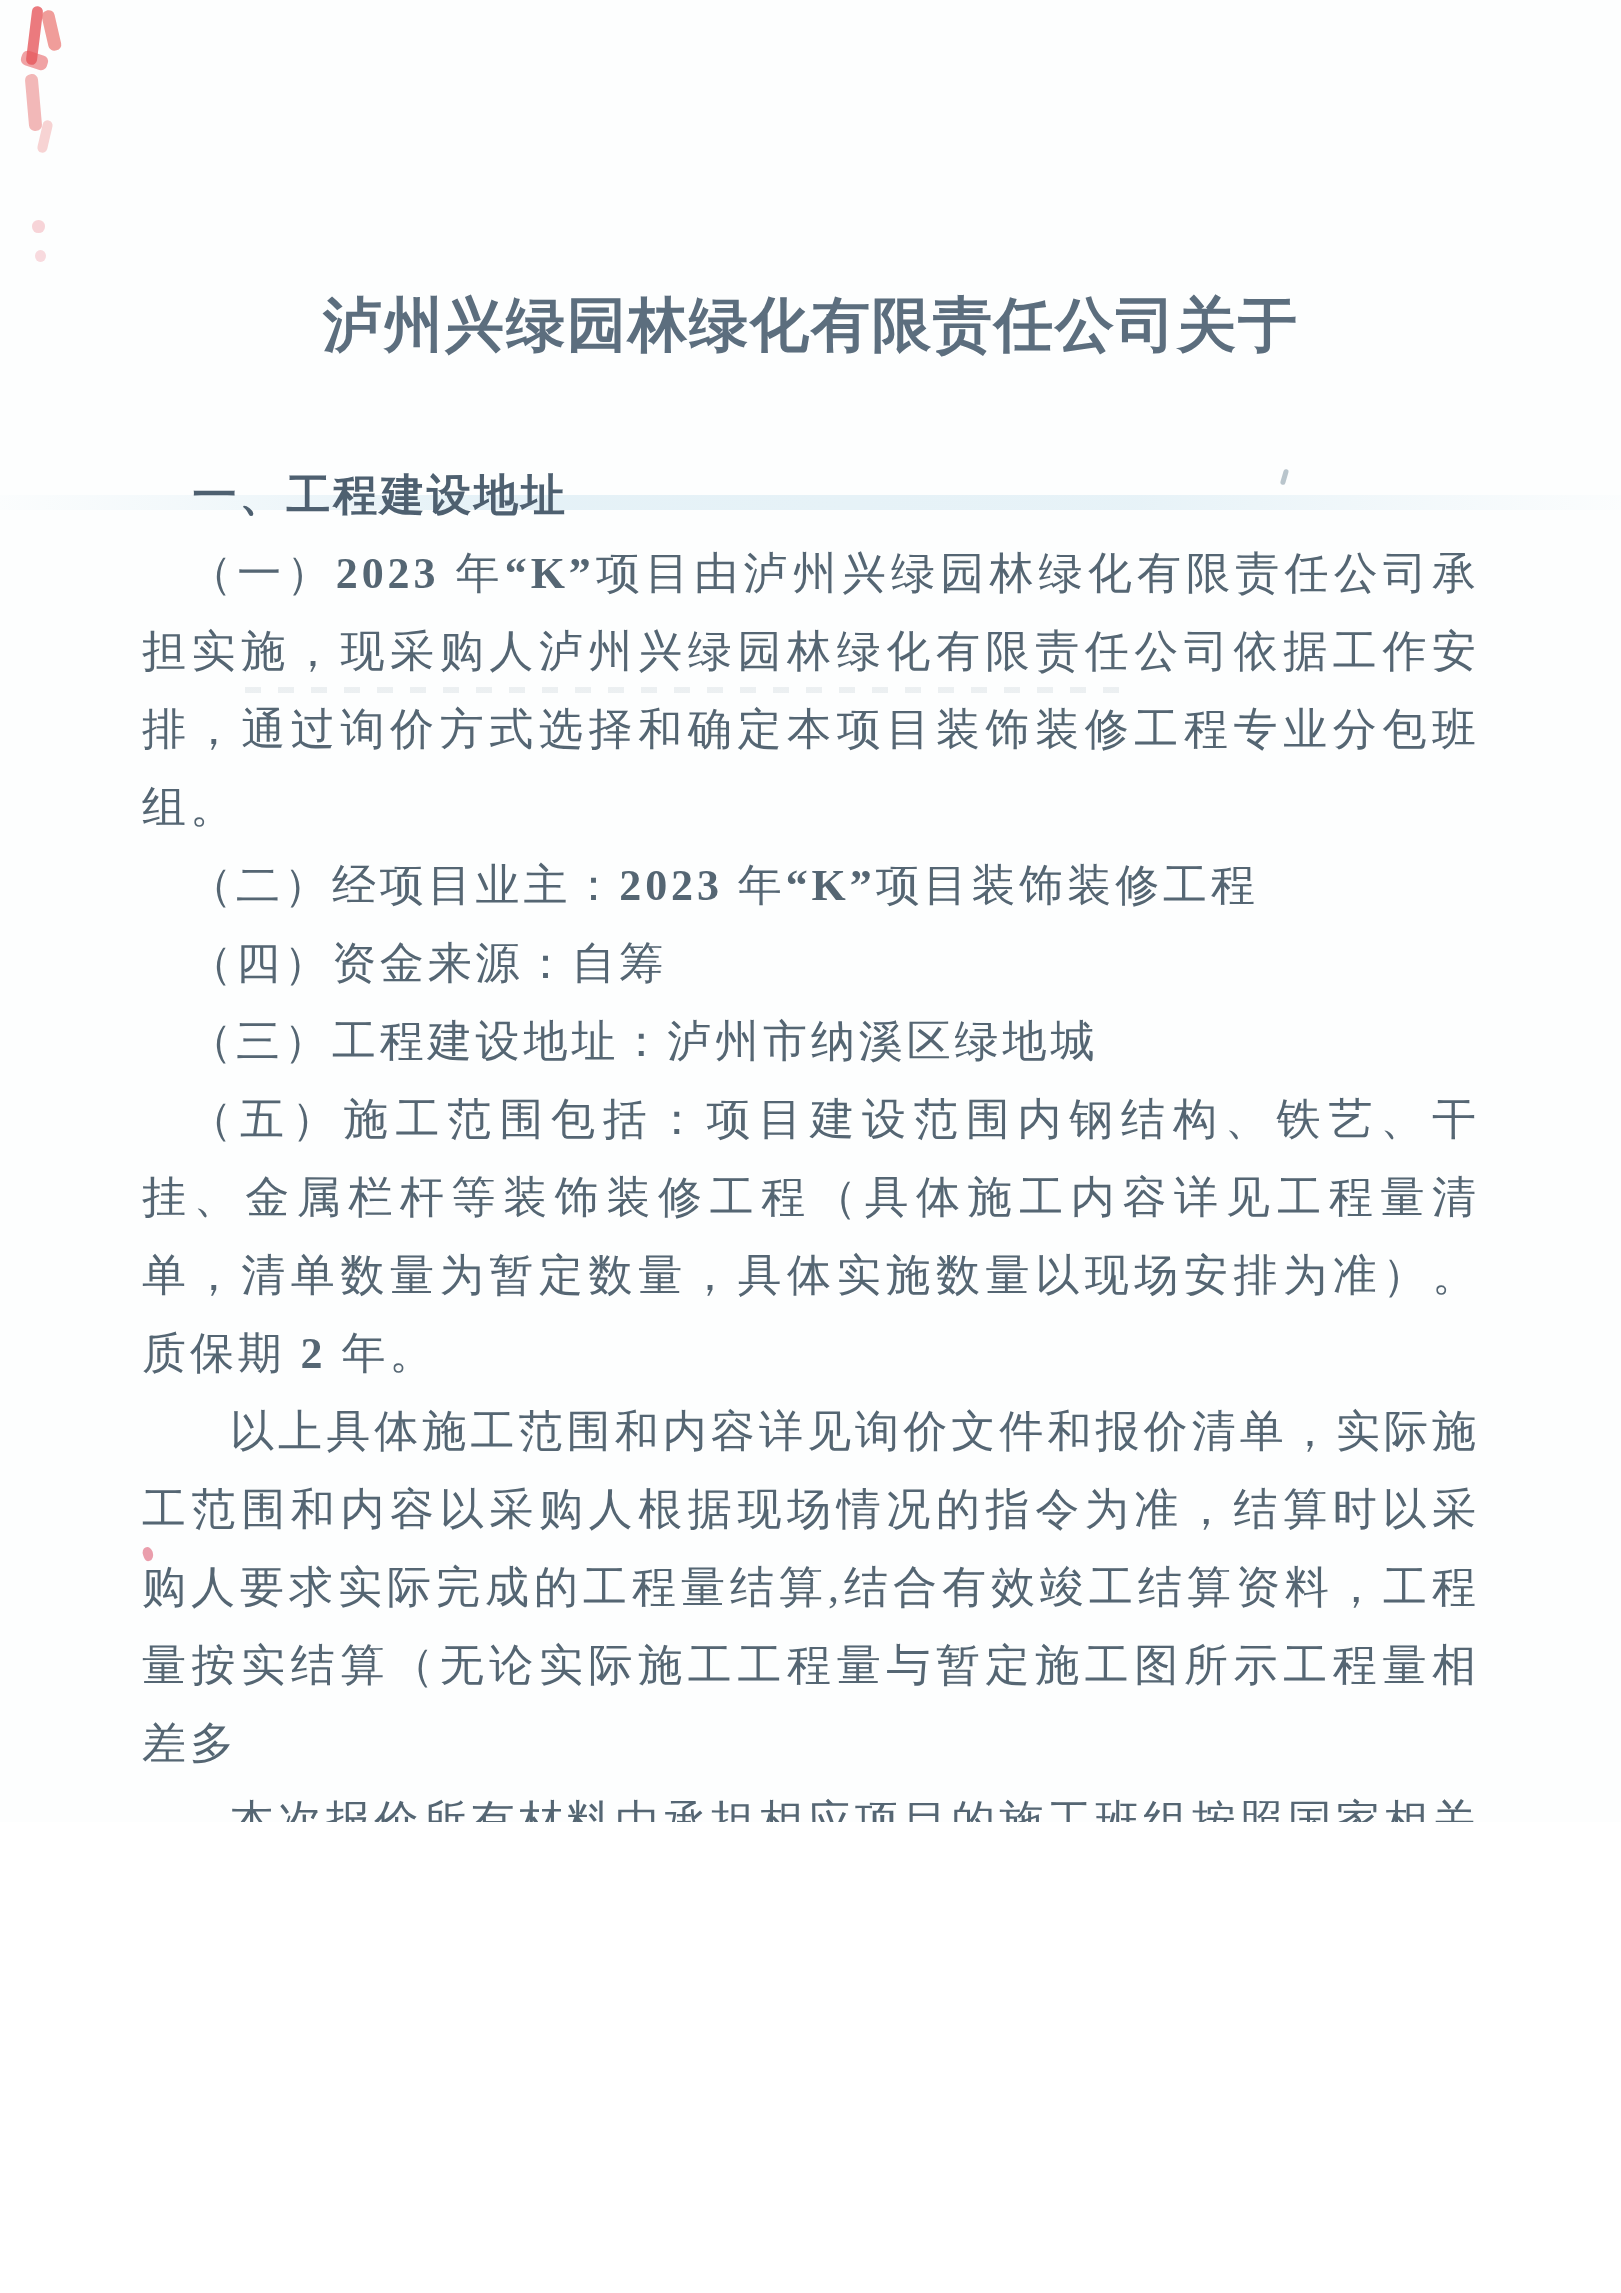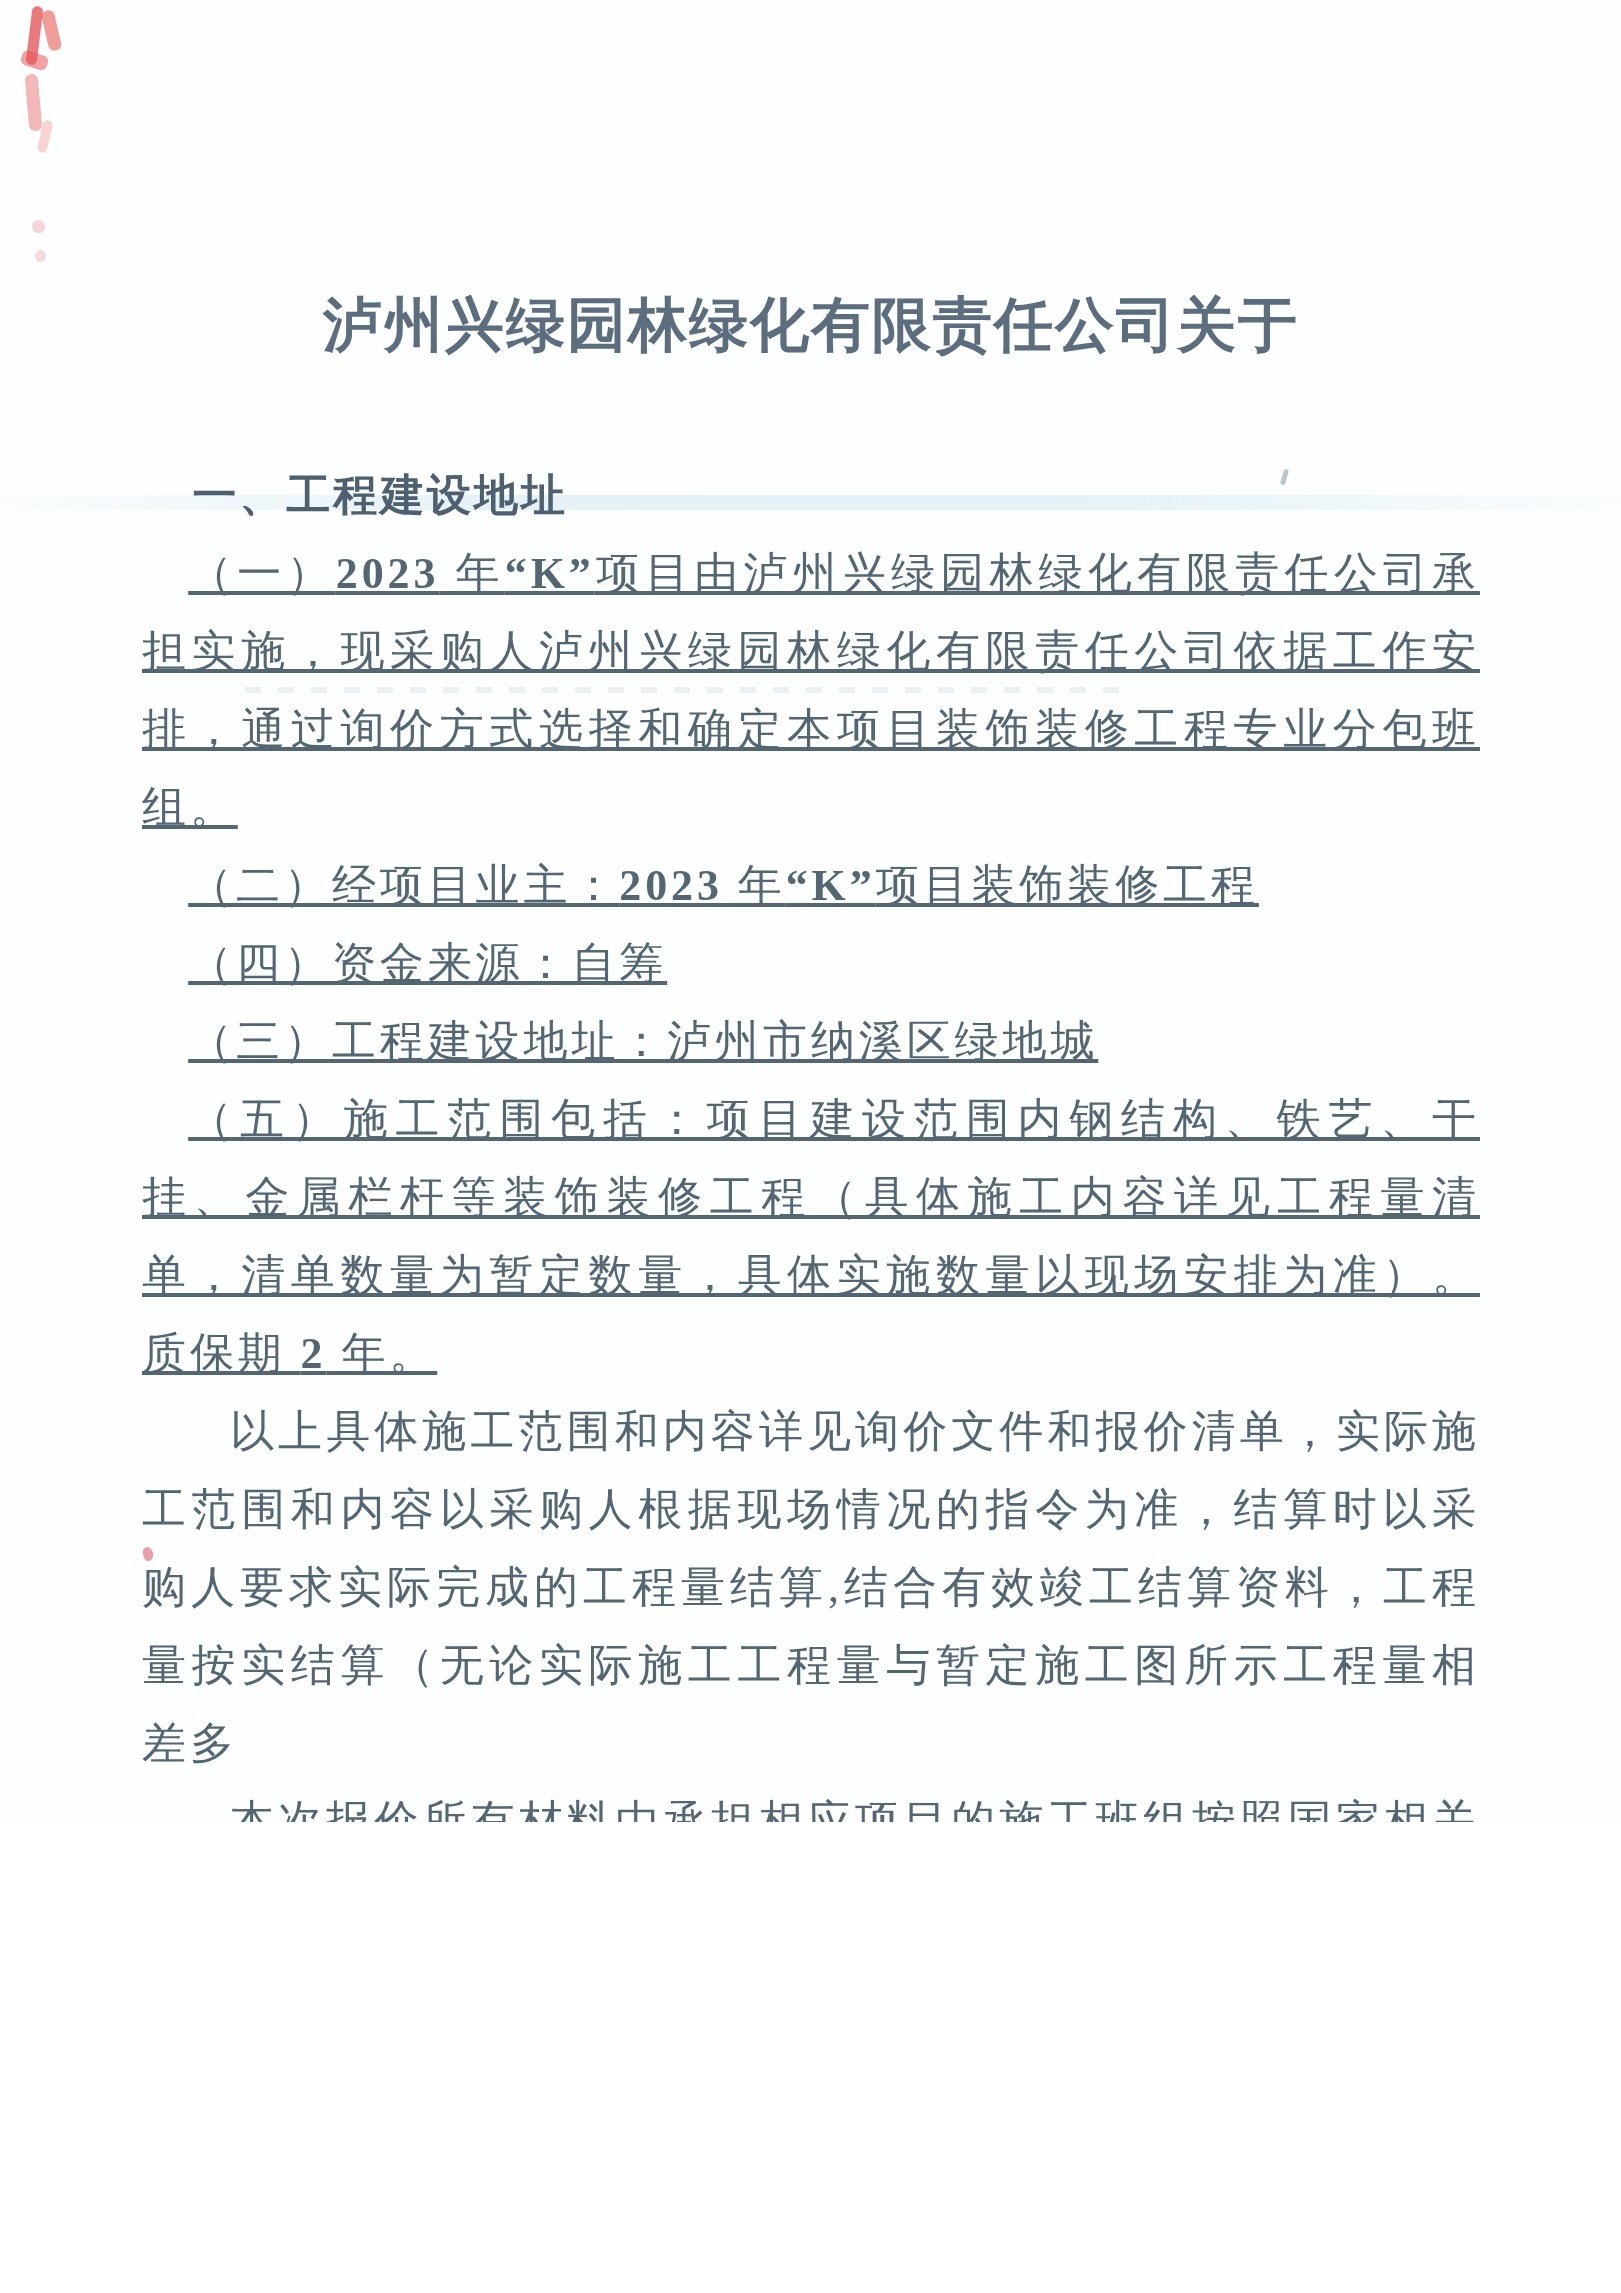--- a/index.html
+++ b/index.html
@@ -45,21 +45,21 @@
   .para {
     margin: 0;
     font-size: 44px;
     line-height: 78px;
     letter-spacing: 3.9px;
     text-align: justify;
     color: #57płat;
     color: #57track;
     color: #556673;
   }
-  .p-paren { text-indent: 1.05em; text-decoration: underline; }
+  .p-paren { text-indent: 1.05em; }
   .p-plain { text-indent: 2em; }
   .seg-b { font-weight: 700; }
   .page-number {
     position: absolute;
     top: 2123px;
     left: 0;
     width: 100%;
     text-align: center;
     font-size: 29px;
     line-height: 31px;

